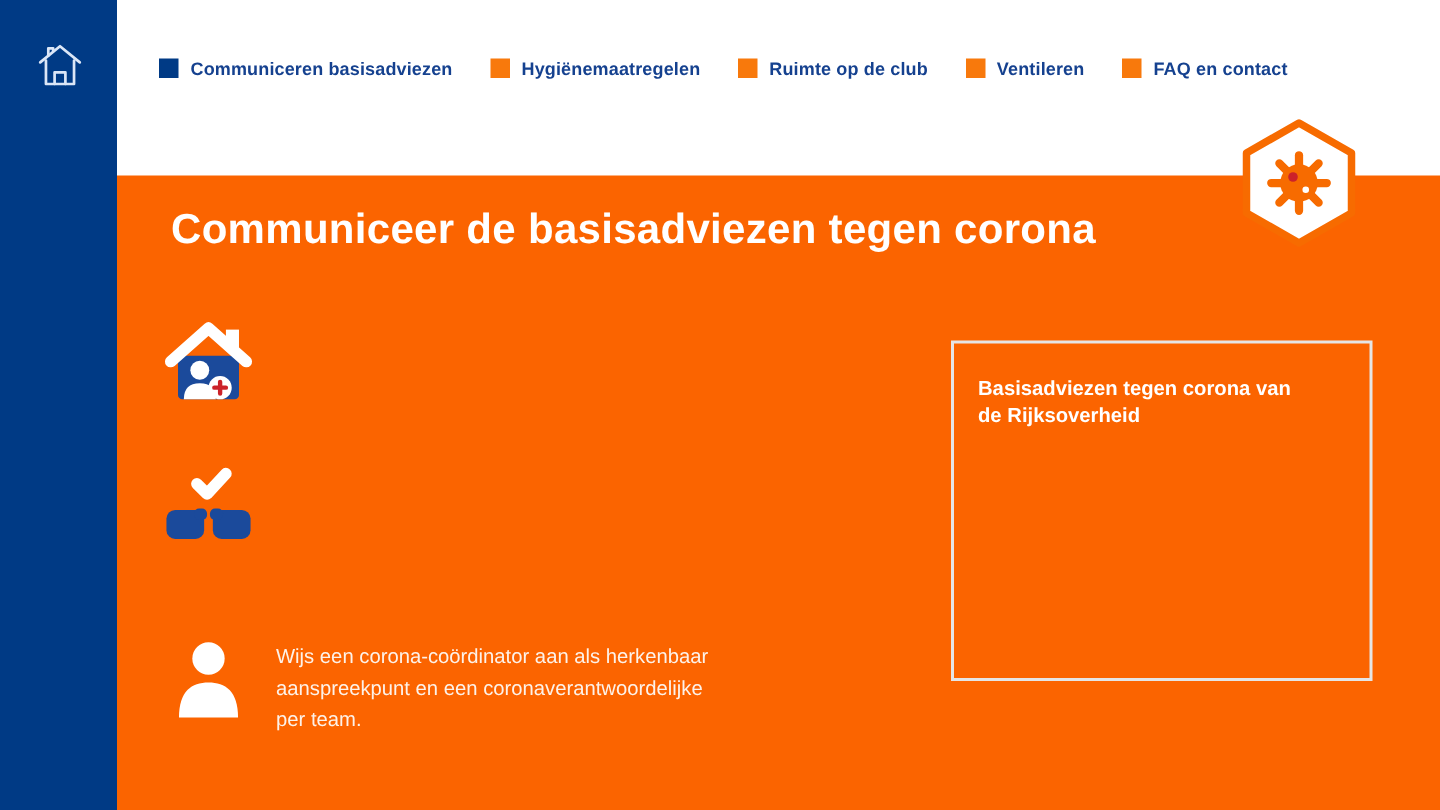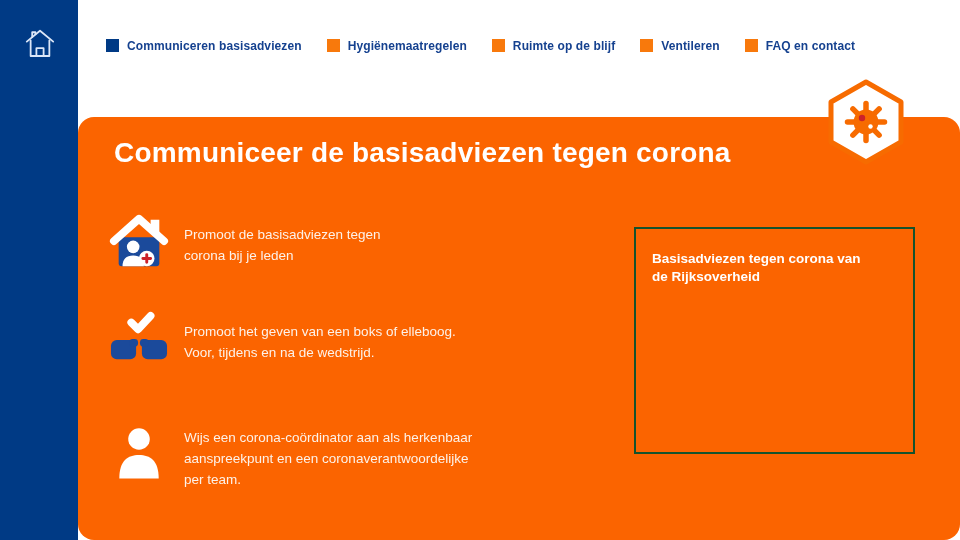--- a/index.html
+++ b/index.html
@@ -13,32 +13,32 @@
   
   .topbar{position:absolute;left:78px;top:0;width:882px;height:117px;background:#fff;}
   .nav{position:absolute;left:28px;top:39px;display:flex;align-items:center;gap:25px;white-space:nowrap;}
   .nav-item{display:flex;align-items:flex-start;gap:8px;cursor:pointer;}
   .sq{width:13px;height:13px;flex:0 0 auto;}
   .sq.blue{background:var(--navy);}
   .sq.orange{background:var(--sq_orange);}
   .nav-lbl{font-size:12px;font-weight:700;color:var(--nav_text);letter-spacing:.1px;}
 
   
-  .content{position:absolute;left:78px;top:117px;width:882px;height:423px;background:var(--orange);border-radius:16px;}
+  .content{position:absolute;left:78px;top:117px;width:882px;height:423px;background:var(--orange);}
   .page-title{position:absolute;left:36px;top:20px;margin:0;font-size:28px;font-weight:700;color:#fff;letter-spacing:.2px;}
 
   .row{position:absolute;left:30px;display:flex;align-items:flex-start;}
   .row .icon-cell{width:62px;flex:0 0 auto;display:flex;justify-content:center;}
   .row-text{margin-left:14px;font-size:13.5px;line-height:1.55;color:var(--cream);white-space:pre-line;}
   .row1{top:95px;}  .row1 .row-text{padding-top:13px;width:250px;}
   .row2{top:192px;} .row2 .row-text{padding-top:13px;width:320px;}
   .row3{top:307px;} .row3 .row-text{padding-top:4px;width:340px;}
 
   
-  .infobox{position:absolute;left:556px;top:110px;width:281px;height:227px;border:2px solid #14532d;box-sizing:border-box;padding:21px 16px 11px 16px;}
+  .infobox{position:absolute;left:556px;top:110px;width:281px;height:227px;border:2px solid #e5e5e5;box-sizing:border-box;padding:21px 16px 11px 16px;}
   .infobox h2{margin:0 0 13px 0;font-size:13.5px;font-weight:700;color:#fff;width:215px;line-height:1.35;}
   .infobox ul{margin:0;padding-left:17px;}
   .infobox li{font-size:13px;line-height:1.42;color:var(--cream);margin-bottom:3px;padding-left:3px;}
   .infobox li::marker{color:var(--cream);}
 
   
   .hex{position:absolute;left:748px;top:-38px;width:80px;height:86px;}
 </style>
 </head>
 <body>
@@ -61,21 +61,21 @@
       <div class="nav-item">
         <span class="sq blue"></span>
         <span class="nav-lbl">Communiceren basisadviezen</span>
       </div>
       <div class="nav-item">
         <span class="sq orange"></span>
         <span class="nav-lbl">Hygiënemaatregelen</span>
       </div>
       <div class="nav-item">
         <span class="sq orange"></span>
-        <span class="nav-lbl">Ruimte op de blijf</span>
+        <span class="nav-lbl">Ruimte op de club</span>
       </div>
       <div class="nav-item">
         <span class="sq orange"></span>
         <span class="nav-lbl">Ventileren</span>
       </div>
       <div class="nav-item">
         <span class="sq orange"></span>
         <span class="nav-lbl">FAQ en contact</span>
       </div>
     </nav>
@@ -109,36 +109,32 @@
         <svg width="62" height="60" viewBox="0 0 64 62">
           <rect x="11" y="26" width="42" height="30" rx="3" fill="var(--icon_blue)"></rect>
           <rect x="44" y="8" width="9" height="14" fill="#ffffff"></rect>
           <path d="M6 30 L32 7 L58 30" fill="none" stroke="#ffffff" stroke-width="8" stroke-linecap="round" stroke-linejoin="round"></path>
           <circle cx="26" cy="36" r="6.5" fill="#ffffff"></circle>
           <path d="M15 56 Q15 45 26 45 Q37 45 37 56 Z" fill="#ffffff"></path>
           <circle cx="40" cy="48" r="8" fill="#ffffff"></circle>
           <path d="M40 44 V52 M36 48 H44" stroke="var(--badge_red)" stroke-width="3" stroke-linecap="round"></path>
         </svg>
       </div>
-      <div class="row-text">Promoot de basisadviezen tegen
-corona bij je leden</div>
     </div>
 
     <div class="row row2">
       <div class="icon-cell">
         <svg width="62" height="58" viewBox="0 0 64 60">
           <path d="M24 14 L31 21 L44 7" fill="none" stroke="#ffffff" stroke-width="8" stroke-linecap="round" stroke-linejoin="round"></path>
           <rect x="3" y="32" width="26" height="20" rx="6" fill="var(--icon_blue)"></rect>
           <rect x="35" y="32" width="26" height="20" rx="6" fill="var(--icon_blue)"></rect>
           <rect x="22" y="31" width="9" height="8" rx="3.5" fill="var(--icon_blue)"></rect>
           <rect x="33" y="31" width="9" height="8" rx="3.5" fill="var(--icon_blue)"></rect>
         </svg>
       </div>
-      <div class="row-text">Promoot het geven van een boks of elleboog.
-Voor, tijdens en na de wedstrijd.</div>
     </div>
 
     <div class="row row3">
       <div class="icon-cell">
         <svg width="60" height="60" viewBox="0 0 64 64">
           <circle cx="32" cy="16" r="11.5" fill="#ffffff"></circle>
           <path d="M11 58 C11 39 20 33 32 33 C44 33 53 39 53 58 Z" fill="#ffffff"></path>
         </svg>
       </div>
       <div class="row-text">Wijs een corona-coördinator aan als herkenbaar

